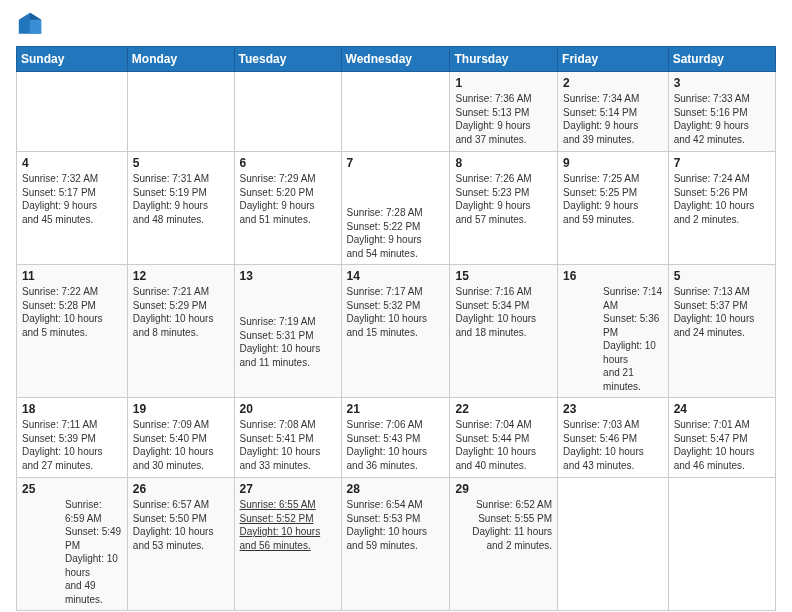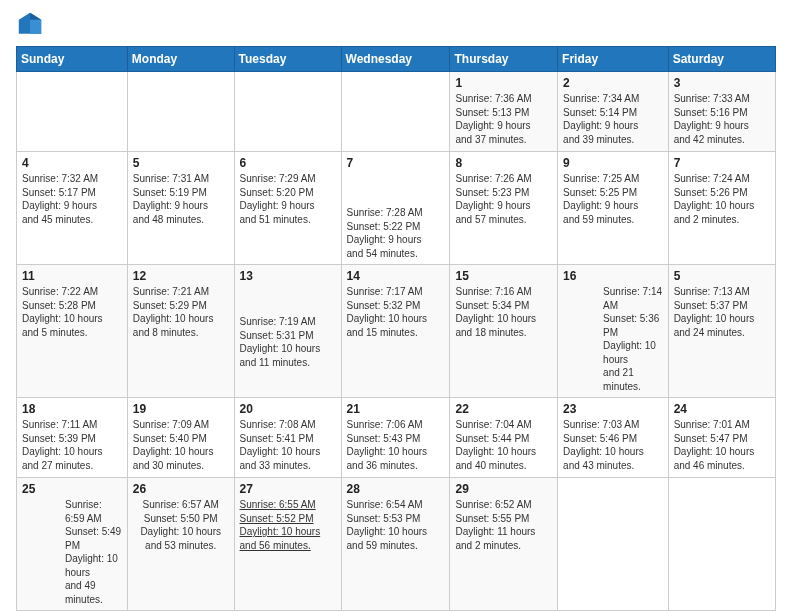--- a/index.html
+++ b/index.html
@@ -302,42 +302,42 @@
         <tr>
           <td>
             <span class="day-number">25</span>
             <div class="day-info" style="white-space: pre-line; margin-left: 43px;">Sunrise: 6:59 AM
 Sunset: 5:49 PM
 Daylight: 10 hours
 and 49 minutes.</div>
           </td>
           <td>
             <span class="day-number">26</span>
-            <div class="day-info" style="white-space: pre-line; text-align: center;">Sunrise: 6:57 AM
+            <div class="day-info" style="white-space: pre-line;">Sunrise: 6:57 AM
 Sunset: 5:50 PM
 Daylight: 10 hours
 and 53 minutes.</div>
           </td>
           <td>
             <span class="day-number">27</span>
             <div class="day-info" style="white-space: pre-line; text-decoration: underline;">Sunrise: 6:55 AM
 Sunset: 5:52 PM
 Daylight: 10 hours
 and 56 minutes.</div>
           </td>
           <td>
             <span class="day-number">28</span>
             <div class="day-info" style="white-space: pre-line;">Sunrise: 6:54 AM
 Sunset: 5:53 PM
 Daylight: 10 hours
 and 59 minutes.</div>
           </td>
           <td>
             <span class="day-number">29</span>
-            <div class="day-info" style="white-space: pre-line;">Sunrise: 6:52 AM
+            <div class="day-info" style="white-space: pre-line; text-align: right;">Sunrise: 6:52 AM
 Sunset: 5:55 PM
 Daylight: 11 hours
 and 2 minutes.</div>
           </td>
           <td class="empty-cell"></td>
           <td class="empty-cell"></td>
         </tr>
       </tbody>
   </table>
 </div>

